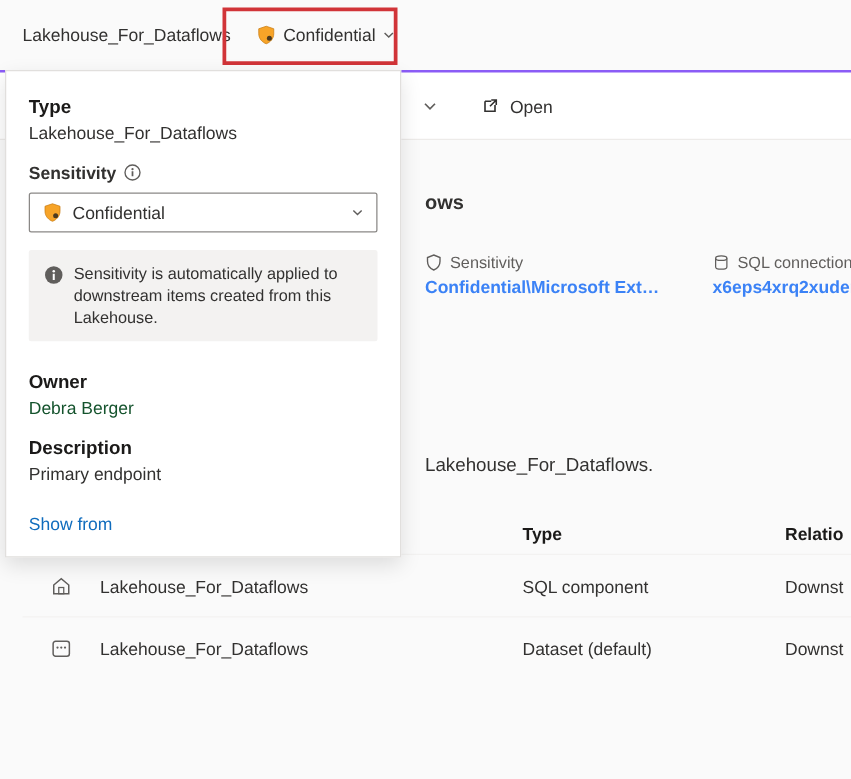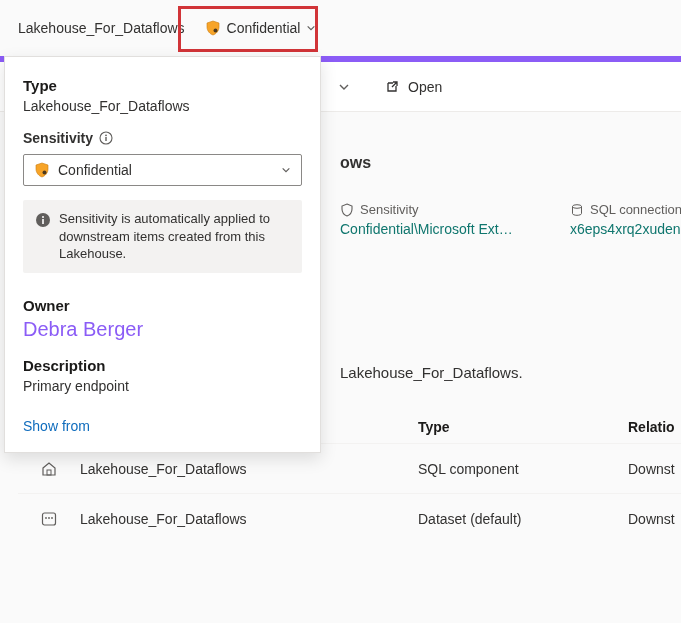--- a/index.html
+++ b/index.html
@@ -45,21 +45,21 @@
       pointer-events: none;
     }
     .shield-icon { width: 16px; height: 16px; display: inline-block; }
     .chevron { width: 10px; height: 10px; display:inline-block; }
     .toolbar2 {
       position: absolute;
       top: 56px;
       left: 0; right: 0;
       height: 56px;
       background: #fff;
-      border-top: 6px solid #8b5cf6;
+      border-top: 2px solid #8b5cf6;
       border-bottom: 1px solid #edebe9;
       display: flex;
       align-items: center;
       padding-left: 330px;
       gap: 18px;
     }
     .toolbar2 .chev-btn {
       width:28px; height:28px;
       display:flex; align-items:center; justify-content:center;
       cursor:pointer;
@@ -101,33 +101,33 @@
       display:flex;
       gap: 8px;
       font-size: 13px;
       color:#323130;
       line-height: 1.35;
       margin-bottom: 24px;
     }
     .info-callout .info-circle-dark {
       width:16px; height:16px; flex-shrink:0; margin-top:2px;
     }
-    .owner-link { color: #8b5cf6; font-size: 20px; cursor:pointer; margin-bottom:16px; display:inline-block;}
+    .owner-link { color: #14532d; font-size: 14px; cursor:pointer; margin-bottom:16px; display:inline-block;}
     .show-more { color:#0f6cbd; font-size:14px; cursor:pointer; margin-top:8px; display:inline-block;}
     .content-right {
       position:absolute;
       left: 340px;
       top: 130px;
       right: 0;
     }
     .content-right .section-title { font-weight:600; font-size:16px; padding: 24px 15px 24px 0; }
     .meta-row { display:flex; gap: 70px; padding-top: 6px;}
     .meta-item { min-width:160px; }
     .meta-label { display:flex; align-items:center; gap:6px; font-size:13px; color:#605e5c; margin-bottom:4px;}
-    .meta-value { font-size:14px; font-weight:400; color:#0f766e; white-space:nowrap; }
+    .meta-value { font-size:14px; font-weight:700; color:#3b82f6; white-space:nowrap; }
     .lineage {
       position:absolute;
       top: 340px;
       left: 340px;
       right: 0;
     }
     .lineage .lineage-title { font-size:15px; color:#323130; padding: 24px 12px 16px 0;}
     .lineage-table { position:absolute; top: 396px; left: 18px; right: 0; margin-top: 15px; }
     .table-header { display:flex; font-size:14px; font-weight:600; color:#1b1a19; padding: 8px 0; }
     .col-name { width: 400px; padding-left: 8px;}

